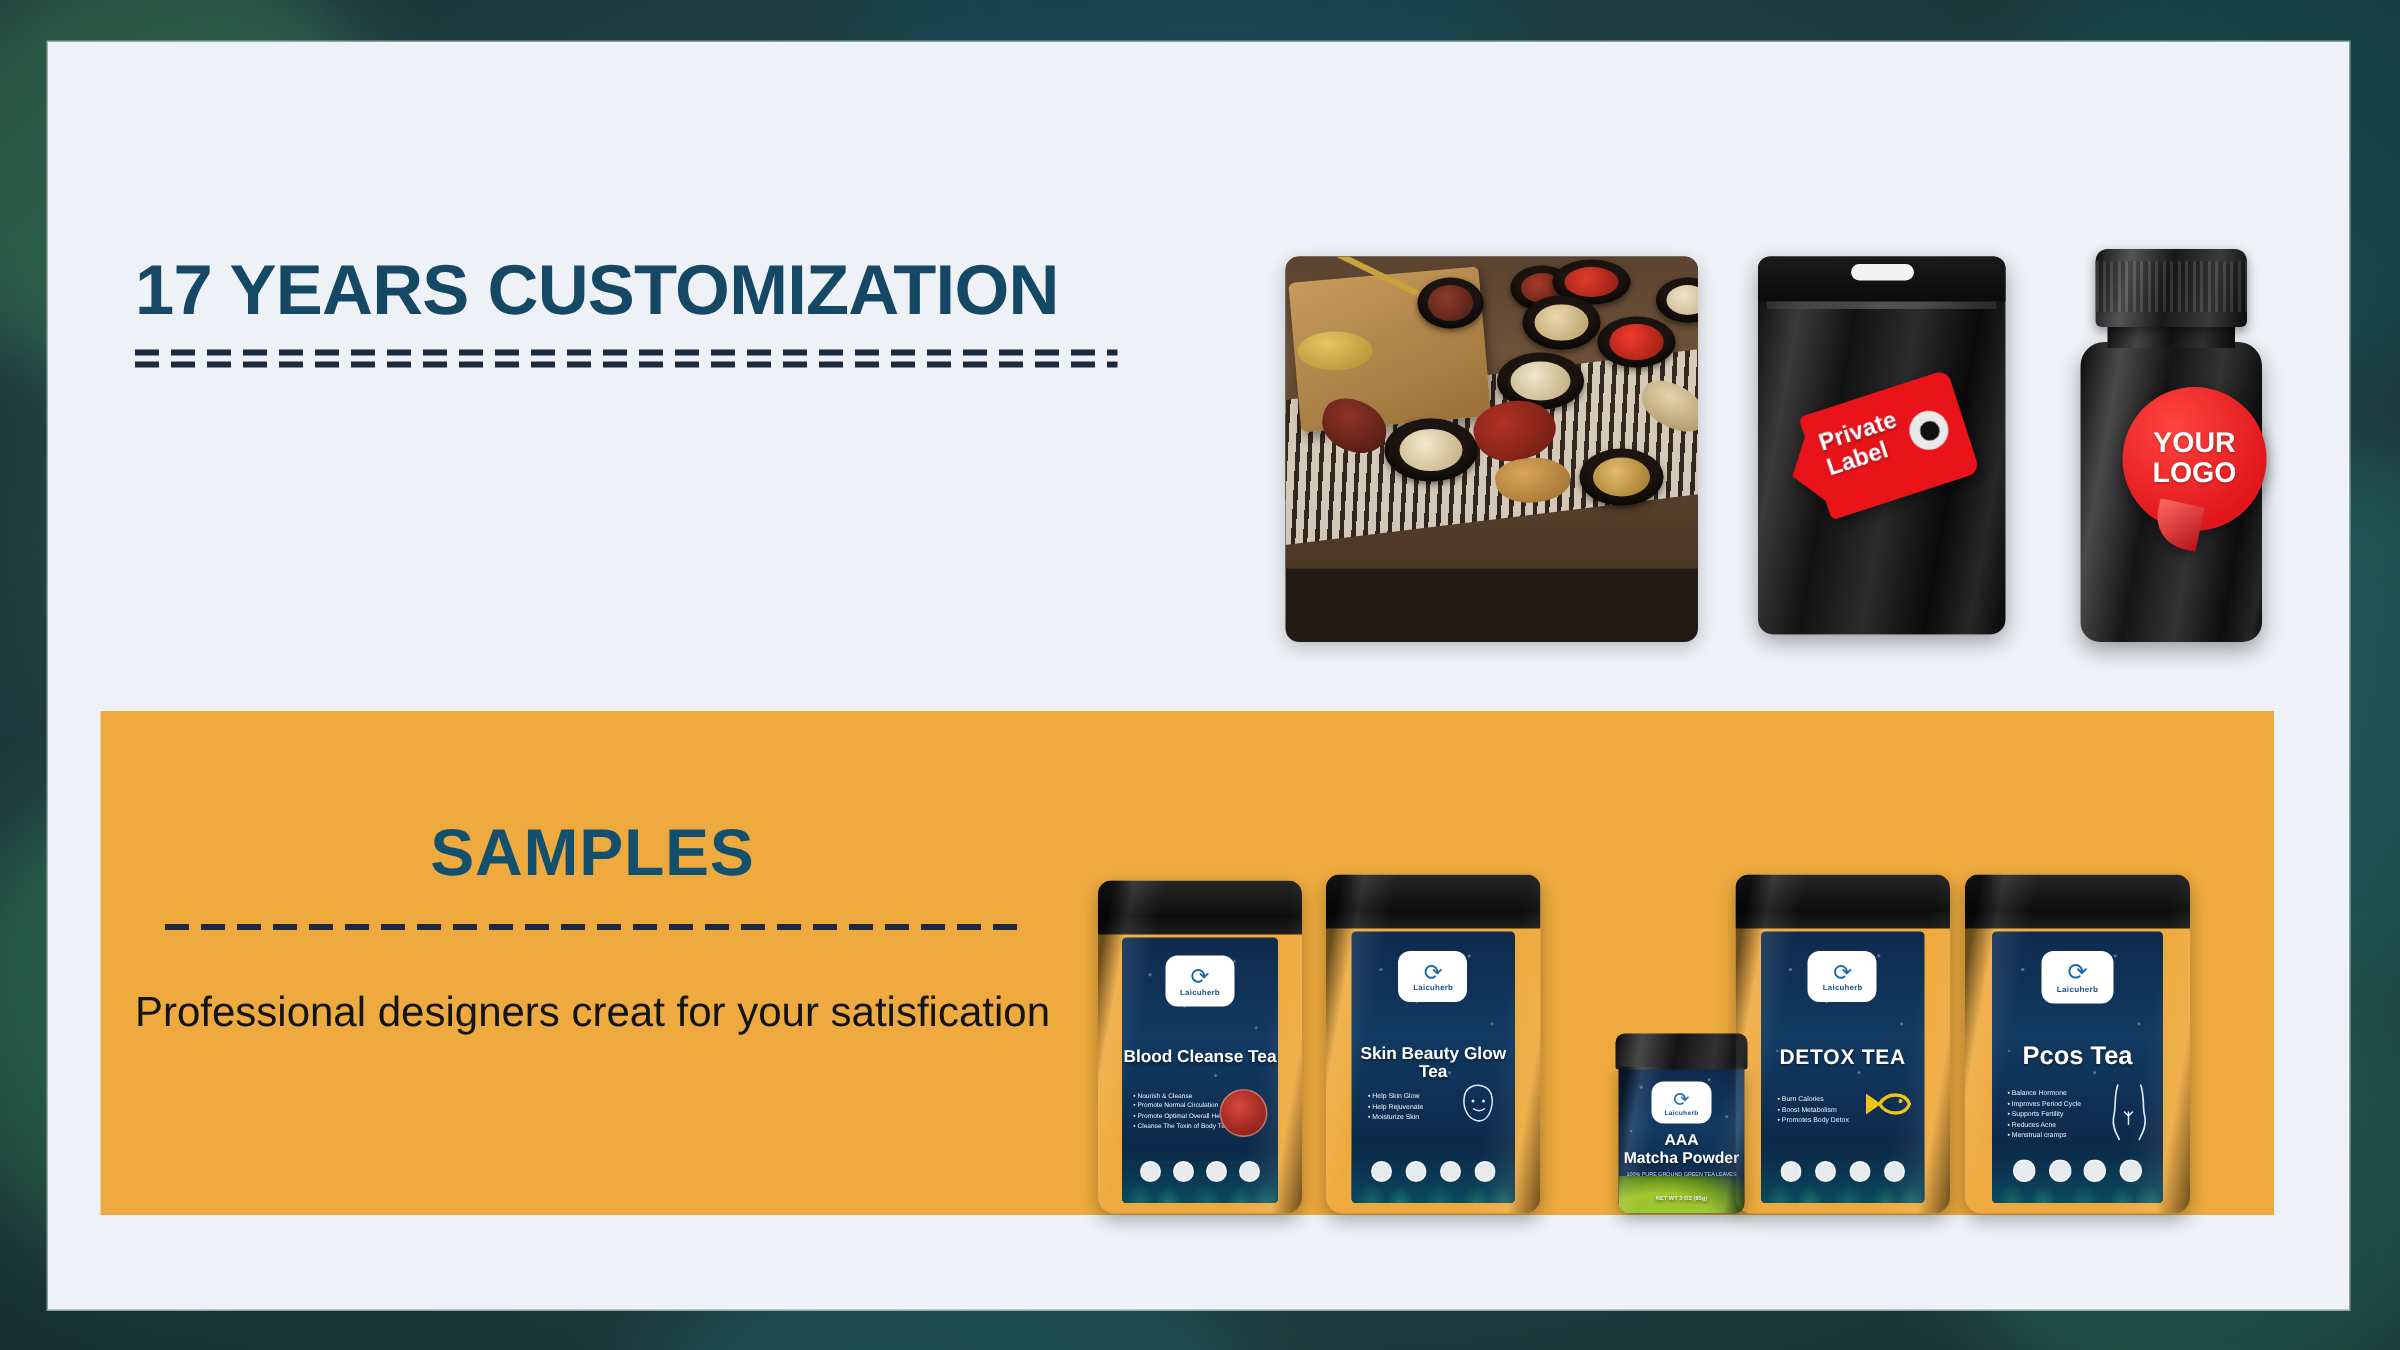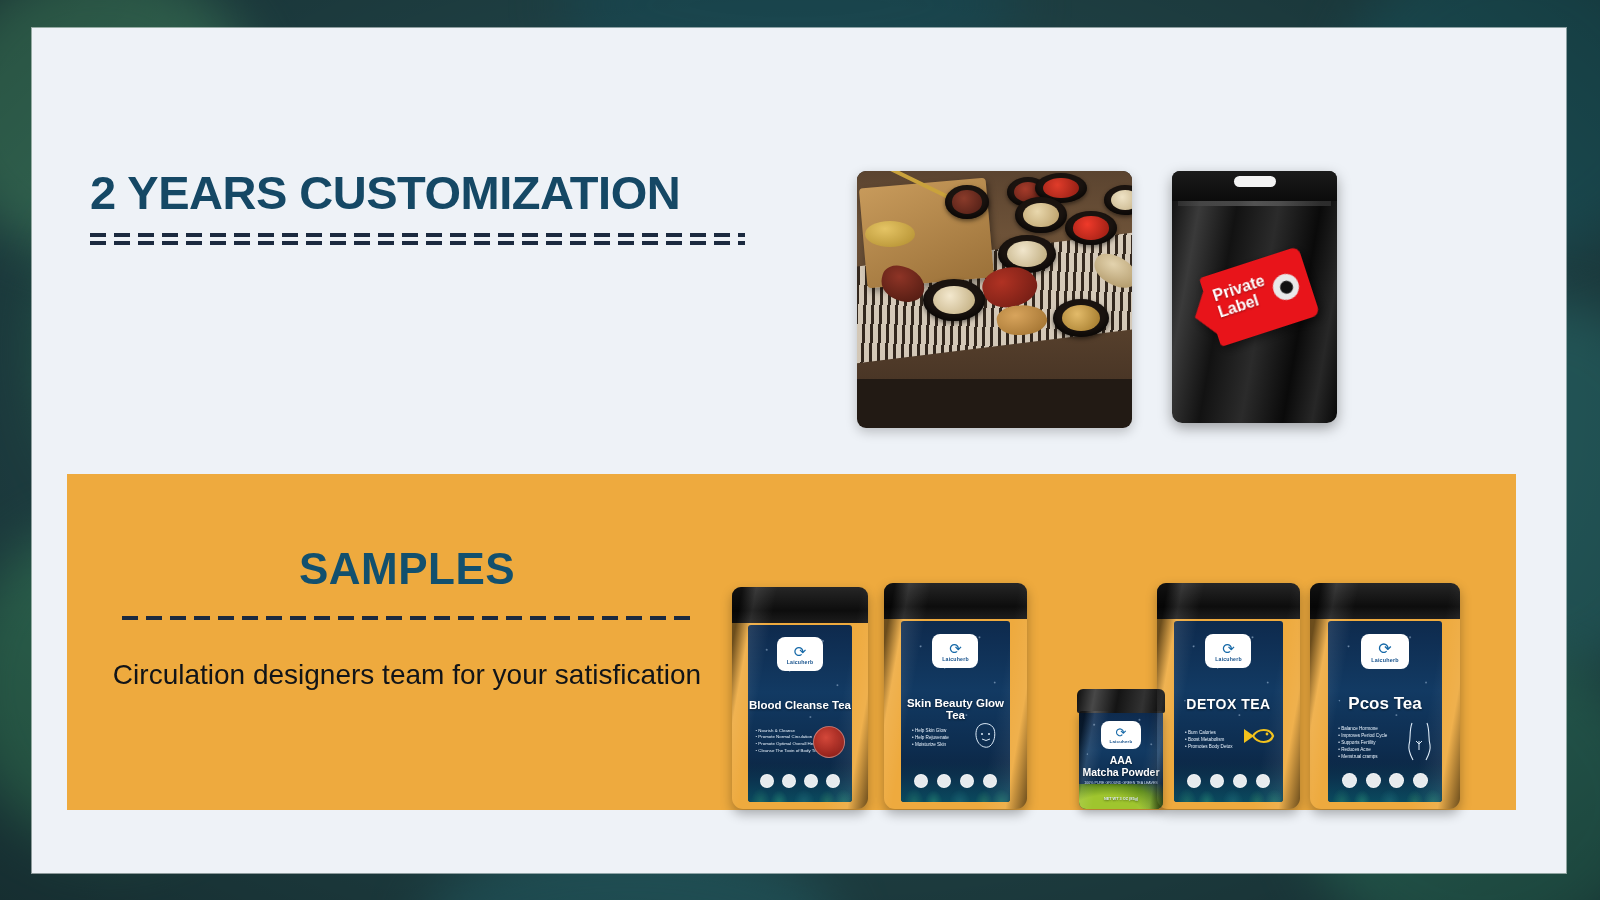--- a/index.html
+++ b/index.html
@@ -99,21 +99,21 @@
     filter:drop-shadow(0 3px 5px rgba(0,0,0,.45));
     display:flex;flex-direction:column;align-items:center;justify-content:center;}
   .b-sticker span{color:#fff;font-weight:bold;font-size:19px;line-height:1.06;
     text-shadow:0 1px 2px rgba(0,0,0,.3);}
   .b-peel{position:absolute;left:22px;bottom:-11px;width:30px;height:30px;
     background:linear-gradient(135deg,#ff6a60,#b3121a);
     border-radius:0 0 0 22px;transform:rotate(12deg);}
 
   
   .band{position:absolute;left:35px;top:446px;width:1449px;height:336px;background:#eeaa3e;}
-  .samples{position:absolute;left:20px;top:70px;width:640px;text-align:center;}
+  .samples{position:absolute;left:8px;top:70px;width:640px;text-align:center;}
   .samples h2{margin:0;font-size:44px;font-weight:bold;color:#12506e;letter-spacing:.5px;}
   .samples .dashrule2{margin:22px auto 0;width:570px;height:4px;
     background:repeating-linear-gradient(to right,#1b2a3f 0 16px, transparent 16px 24px);}
   .samples p{margin:34px 0 0;font-size:28px;color:#111418;line-height:1.5;}
 
   
   .prods{position:absolute;left:665px;top:105px;width:760px;height:230px;}
   .sp{position:absolute;bottom:0;border-radius:9px 9px 11px 11px;overflow:hidden;
     box-shadow:0 5px 12px rgba(0,0,0,.3);}
   .sp-zip{position:absolute;left:0;top:0;width:100%;height:16%;
@@ -183,21 +183,21 @@
     <div class="bg-blob" style="left:420px;top:840px;width:420px;height:180px;background:#27636a;"></div>
     <div class="bg-blob" style="left:560px;top:-70px;width:460px;height:150px;background:#1c4f59;"></div>
   </div>
   <div class="bg-vignette"></div>
 
   <div class="card">
 
     <div class="top">
 
       <div class="headline">
-        <h1>2 YEARS CUSTOMIZATION</h1>
+        <h1>17 YEARS CUSTOMIZATION</h1>
         <div class="dashrule"></div>
       </div>
 
       <div class="ing">
         <div class="ing-photo">
           <div class="ing-mat"></div>
           <div class="ing-board"></div>
           <div class="scale-arm"></div>
           <div class="scale-pan"></div>
           <div class="bowl" style="left:88px;top:14px;width:44px;height:34px;">
@@ -245,28 +245,38 @@
           <div class="hole">
               <b></b>
             </div>
           <div class="txt">
             <div>Private</div>
             <div>Label</div>
           </div>
         </div>
       </div>
 
+      <div class="bottle">
+        <div class="b-body"></div>
+        <div class="b-neck"></div>
+        <div class="b-cap"></div>
+        <div class="b-sticker">
+          <div class="b-peel"></div>
+          <span>YOUR</span>
+          <span>LOGO</span>
+        </div>
+      </div>
     </div>
 
     <div class="band">
 
       <div class="samples">
         <h2>SAMPLES</h2>
         <div class="dashrule2"></div>
-        <p>Circulation designers team for your satisfication</p>
+        <p>Professional designers creat for your satisfication</p>
       </div>
 
       <div class="prods">
 
         <div class="sp" style="left:0px;width:136px;height:222px;">
           <div class="sp-zip"></div>
           <div class="sp-face">
             <div class="stars"></div>
               <div class="reef"></div>
             <div class="brandbadge" style="top:7%;width:46px;height:34px;">

